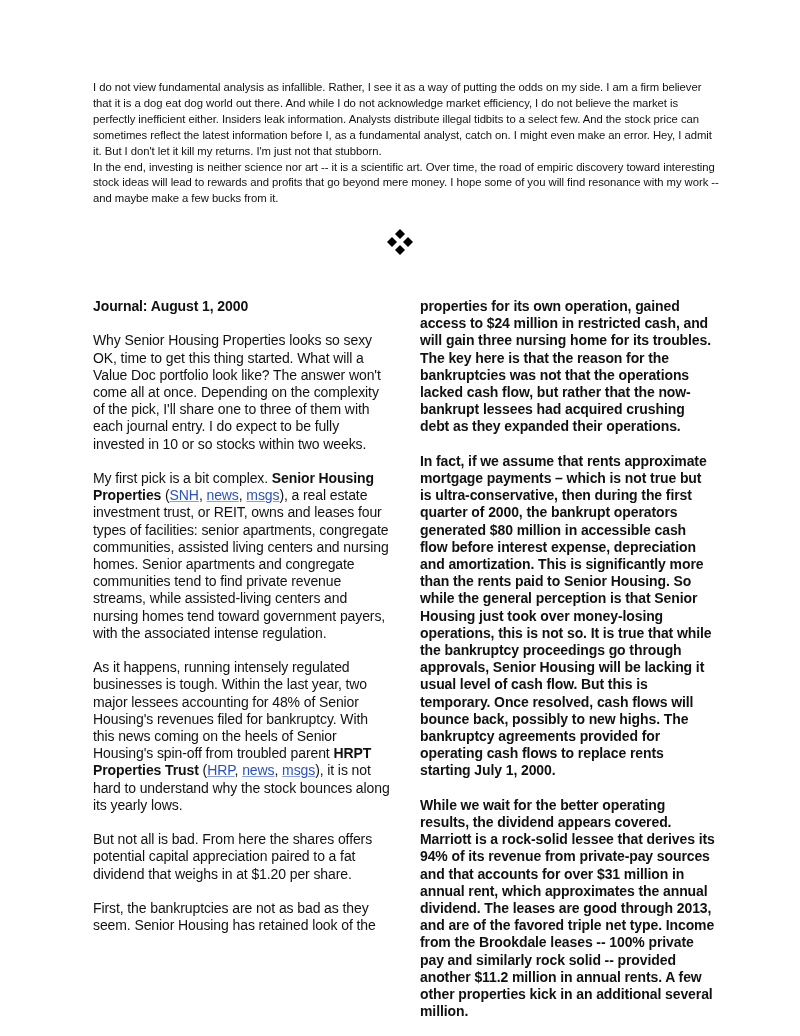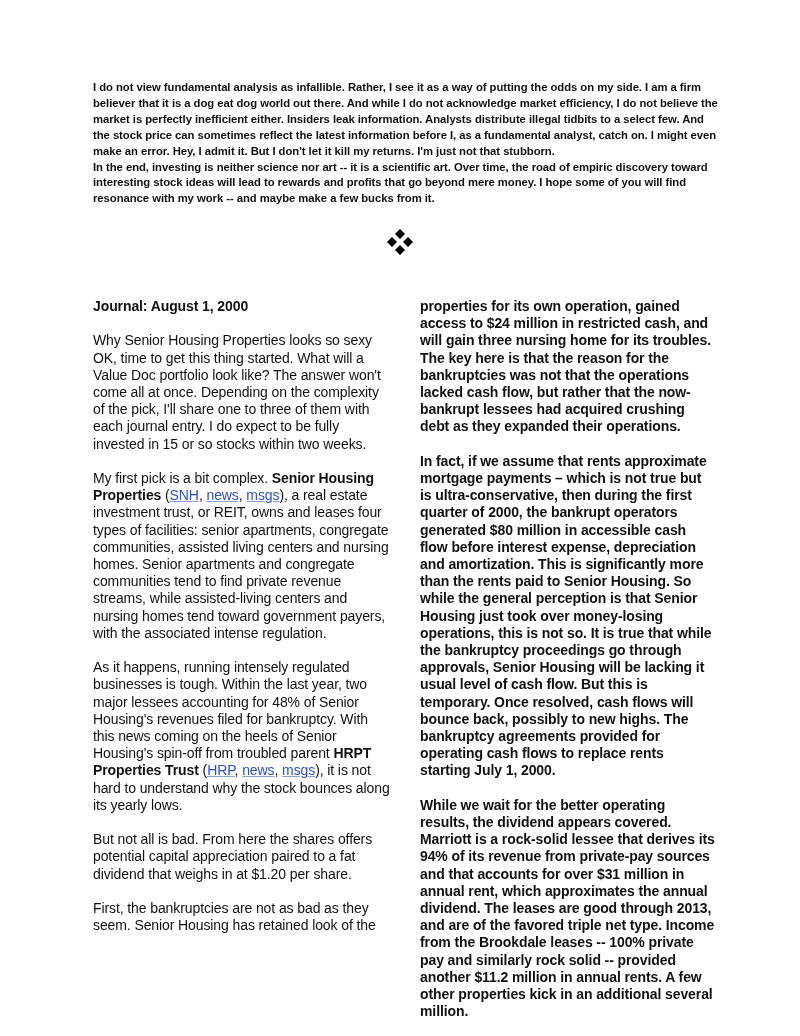--- a/index.html
+++ b/index.html
@@ -2,21 +2,21 @@
 <html><head>
 <meta charset="utf-8">
 <style>
   html, body { margin: 0; padding: 0; background: #ffffff; }
   body {
     width: 800px; height: 1036px; position: relative; overflow: hidden;
     font-family: "Liberation Sans", sans-serif; color: #111;
   }
   .intro {
     position: absolute; left: 93px; top: 80px; width: 630px;
-    font-size: 11.3px; line-height: 15.9px; letter-spacing: -0.05px; font-weight: bold;
+    font-size: 11.3px; line-height: 15.9px; letter-spacing: -0.05px;
   }
   .intro p { margin: 0; }
   .divider {
     position: absolute; left: 386px; top: 228px; width: 28px; height: 28px;
   }
   .col {
     position: absolute; top: 298px; width: 300px;
     font-size: 14px; line-height: 17.2px; letter-spacing: -0.1px;
   }
   .col.left { left: 93px; }
@@ -41,21 +41,21 @@
     <polygon points="22,9 27,14 22,19 17,14" fill="#000"></polygon>
     <polygon points="14,17 19,22 14,27 9,22" fill="#000"></polygon>
   </svg>
 </div>
 
 <div class="col left">
   <div class="bold">Journal: August 1, 2000</div>
   <div style="height:17.2px"></div>
   <p>
     <span>Why Senior Housing Properties looks so sexy</span><br>
-    <span>OK, time to get this thing started. What will a Value Doc portfolio look like? The answer won't come all at once. Depending on the complexity of the pick, I'll share one to three of them with each journal entry. I do expect to be fully invested in 15 or so stocks within two weeks.</span>
+    <span>OK, time to get this thing started. What will a Value Doc portfolio look like? The answer won't come all at once. Depending on the complexity of the pick, I'll share one to three of them with each journal entry. I do expect to be fully invested in 10 or so stocks within two weeks.</span>
   </p>
   <p><span>My first pick is a bit complex. </span><b>Senior Housing Properties</b><span> (</span><a class="link">SNH</a>, <a class="link">news</a>, <a class="link">msgs</a><span>), a real estate investment trust, or REIT, owns and leases four types of facilities: senior apartments, congregate communities, assisted living centers and nursing homes. Senior apartments and congregate communities tend to find private revenue streams, while assisted-living centers and nursing homes tend toward government payers, with the associated intense regulation.</span></p>
   <p><span>As it happens, running intensely regulated businesses is tough. Within the last year, two major lessees accounting for 48% of Senior Housing's revenues filed for bankruptcy. With this news coming on the heels of Senior Housing's spin-off from troubled parent </span><b>HRPT Properties Trust</b><span> (</span><a class="link">HRP</a>, <a class="link">news</a>, <a class="link">msgs</a><span>), it is not hard to understand why the stock bounces along its yearly lows.</span></p>
   <p>But not all is bad. From here the shares offers potential capital appreciation paired to a fat dividend that weighs in at $1.20 per share.</p>
   <p class="nomargin">First, the bankruptcies are not as bad as they seem. Senior Housing has retained look of the</p>
 </div>
 
 <div class="col right">
   <p>properties for its own operation, gained access to $24 million in restricted cash, and will gain three nursing home for its troubles. The key here is that the reason for the bankruptcies was not that the operations lacked cash flow, but rather that the now-bankrupt lessees had acquired crushing debt as they expanded their operations.</p>
   <p>In fact, if we assume that rents approximate mortgage payments – which is not true but is ultra-conservative, then during the first quarter of 2000, the bankrupt operators generated $80 million in accessible cash flow before interest expense, depreciation and amortization. This is significantly more than the rents paid to Senior Housing. So while the general perception is that Senior Housing just took over money-losing operations, this is not so. It is true that while the bankruptcy proceedings go through approvals, Senior Housing will be lacking it usual level of cash flow. But this is temporary. Once resolved, cash flows will bounce back, possibly to new highs. The bankruptcy agreements provided for operating cash flows to replace rents starting July 1, 2000.</p>

